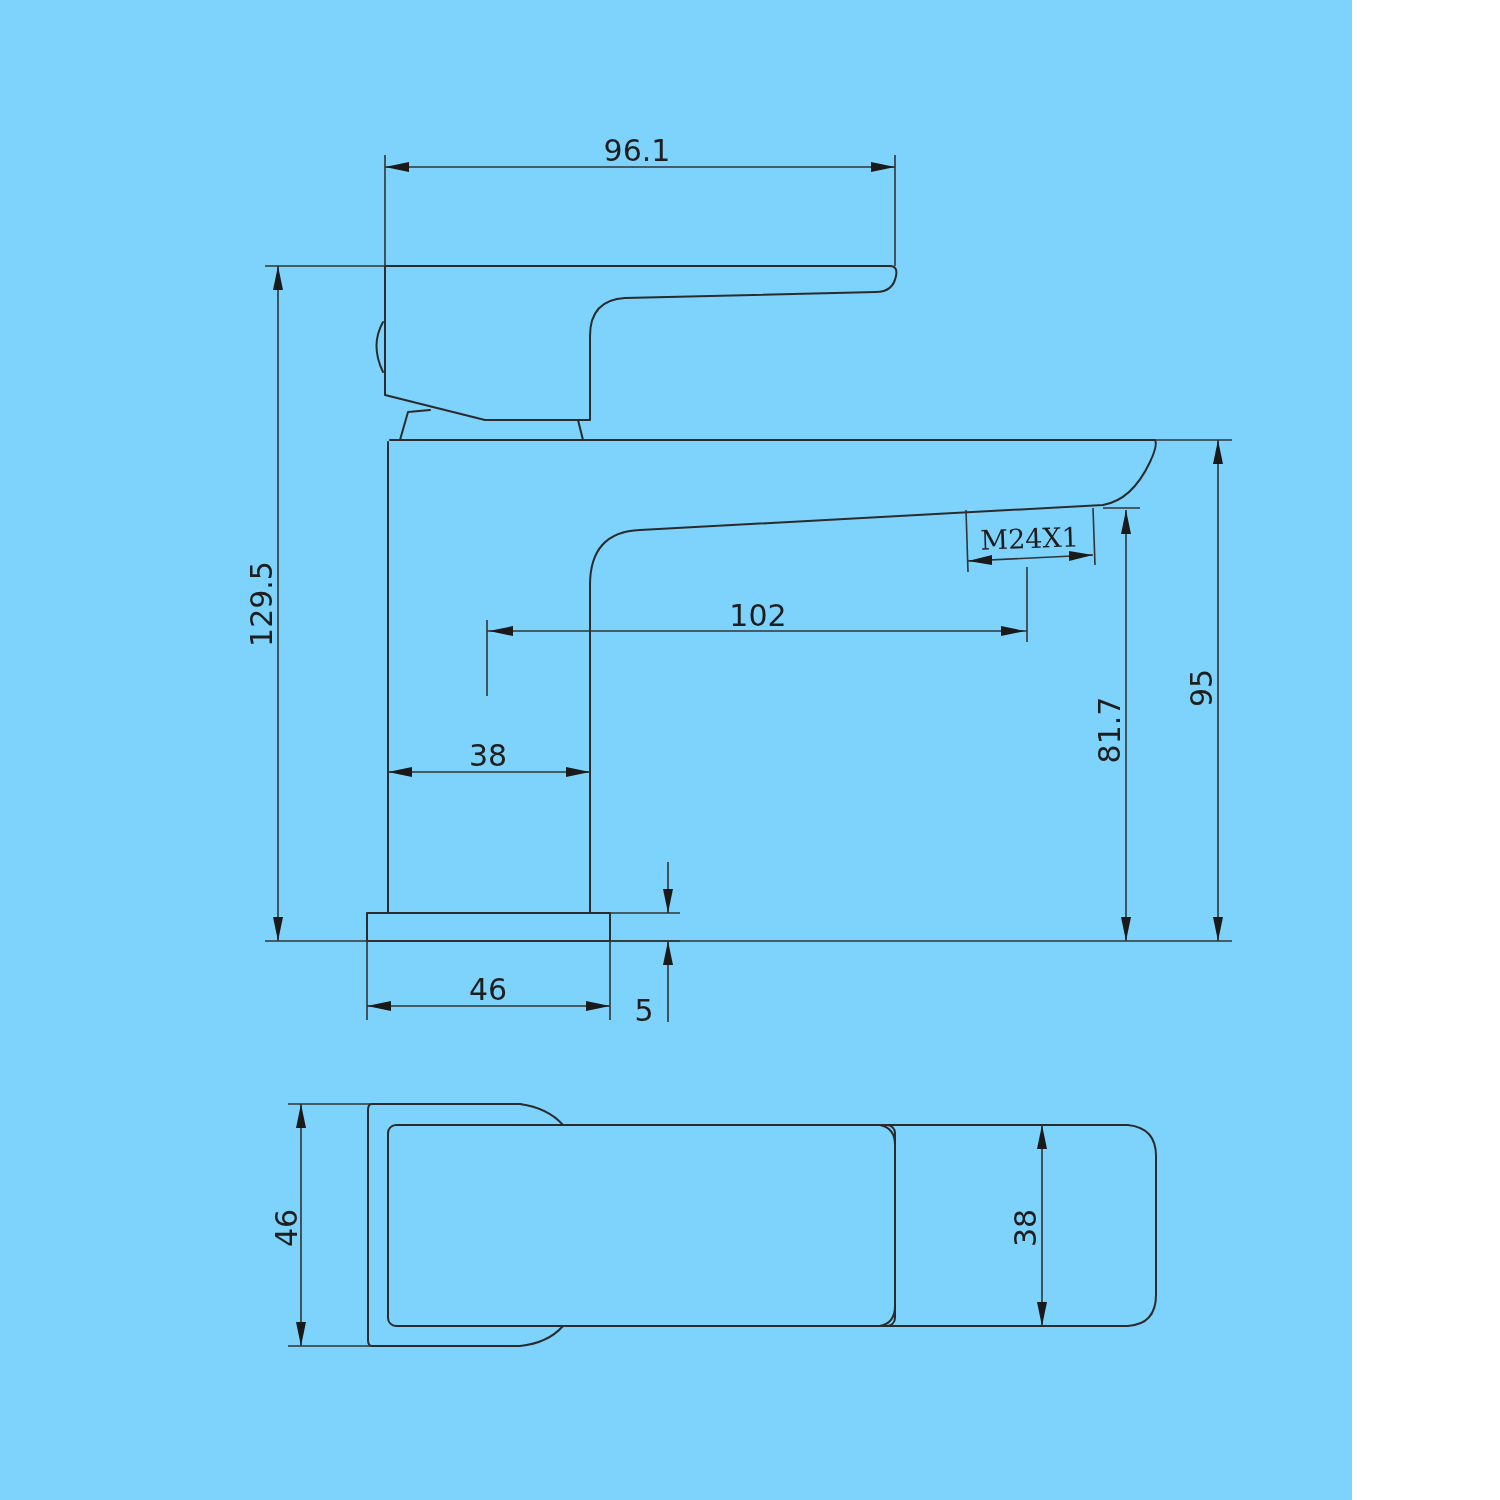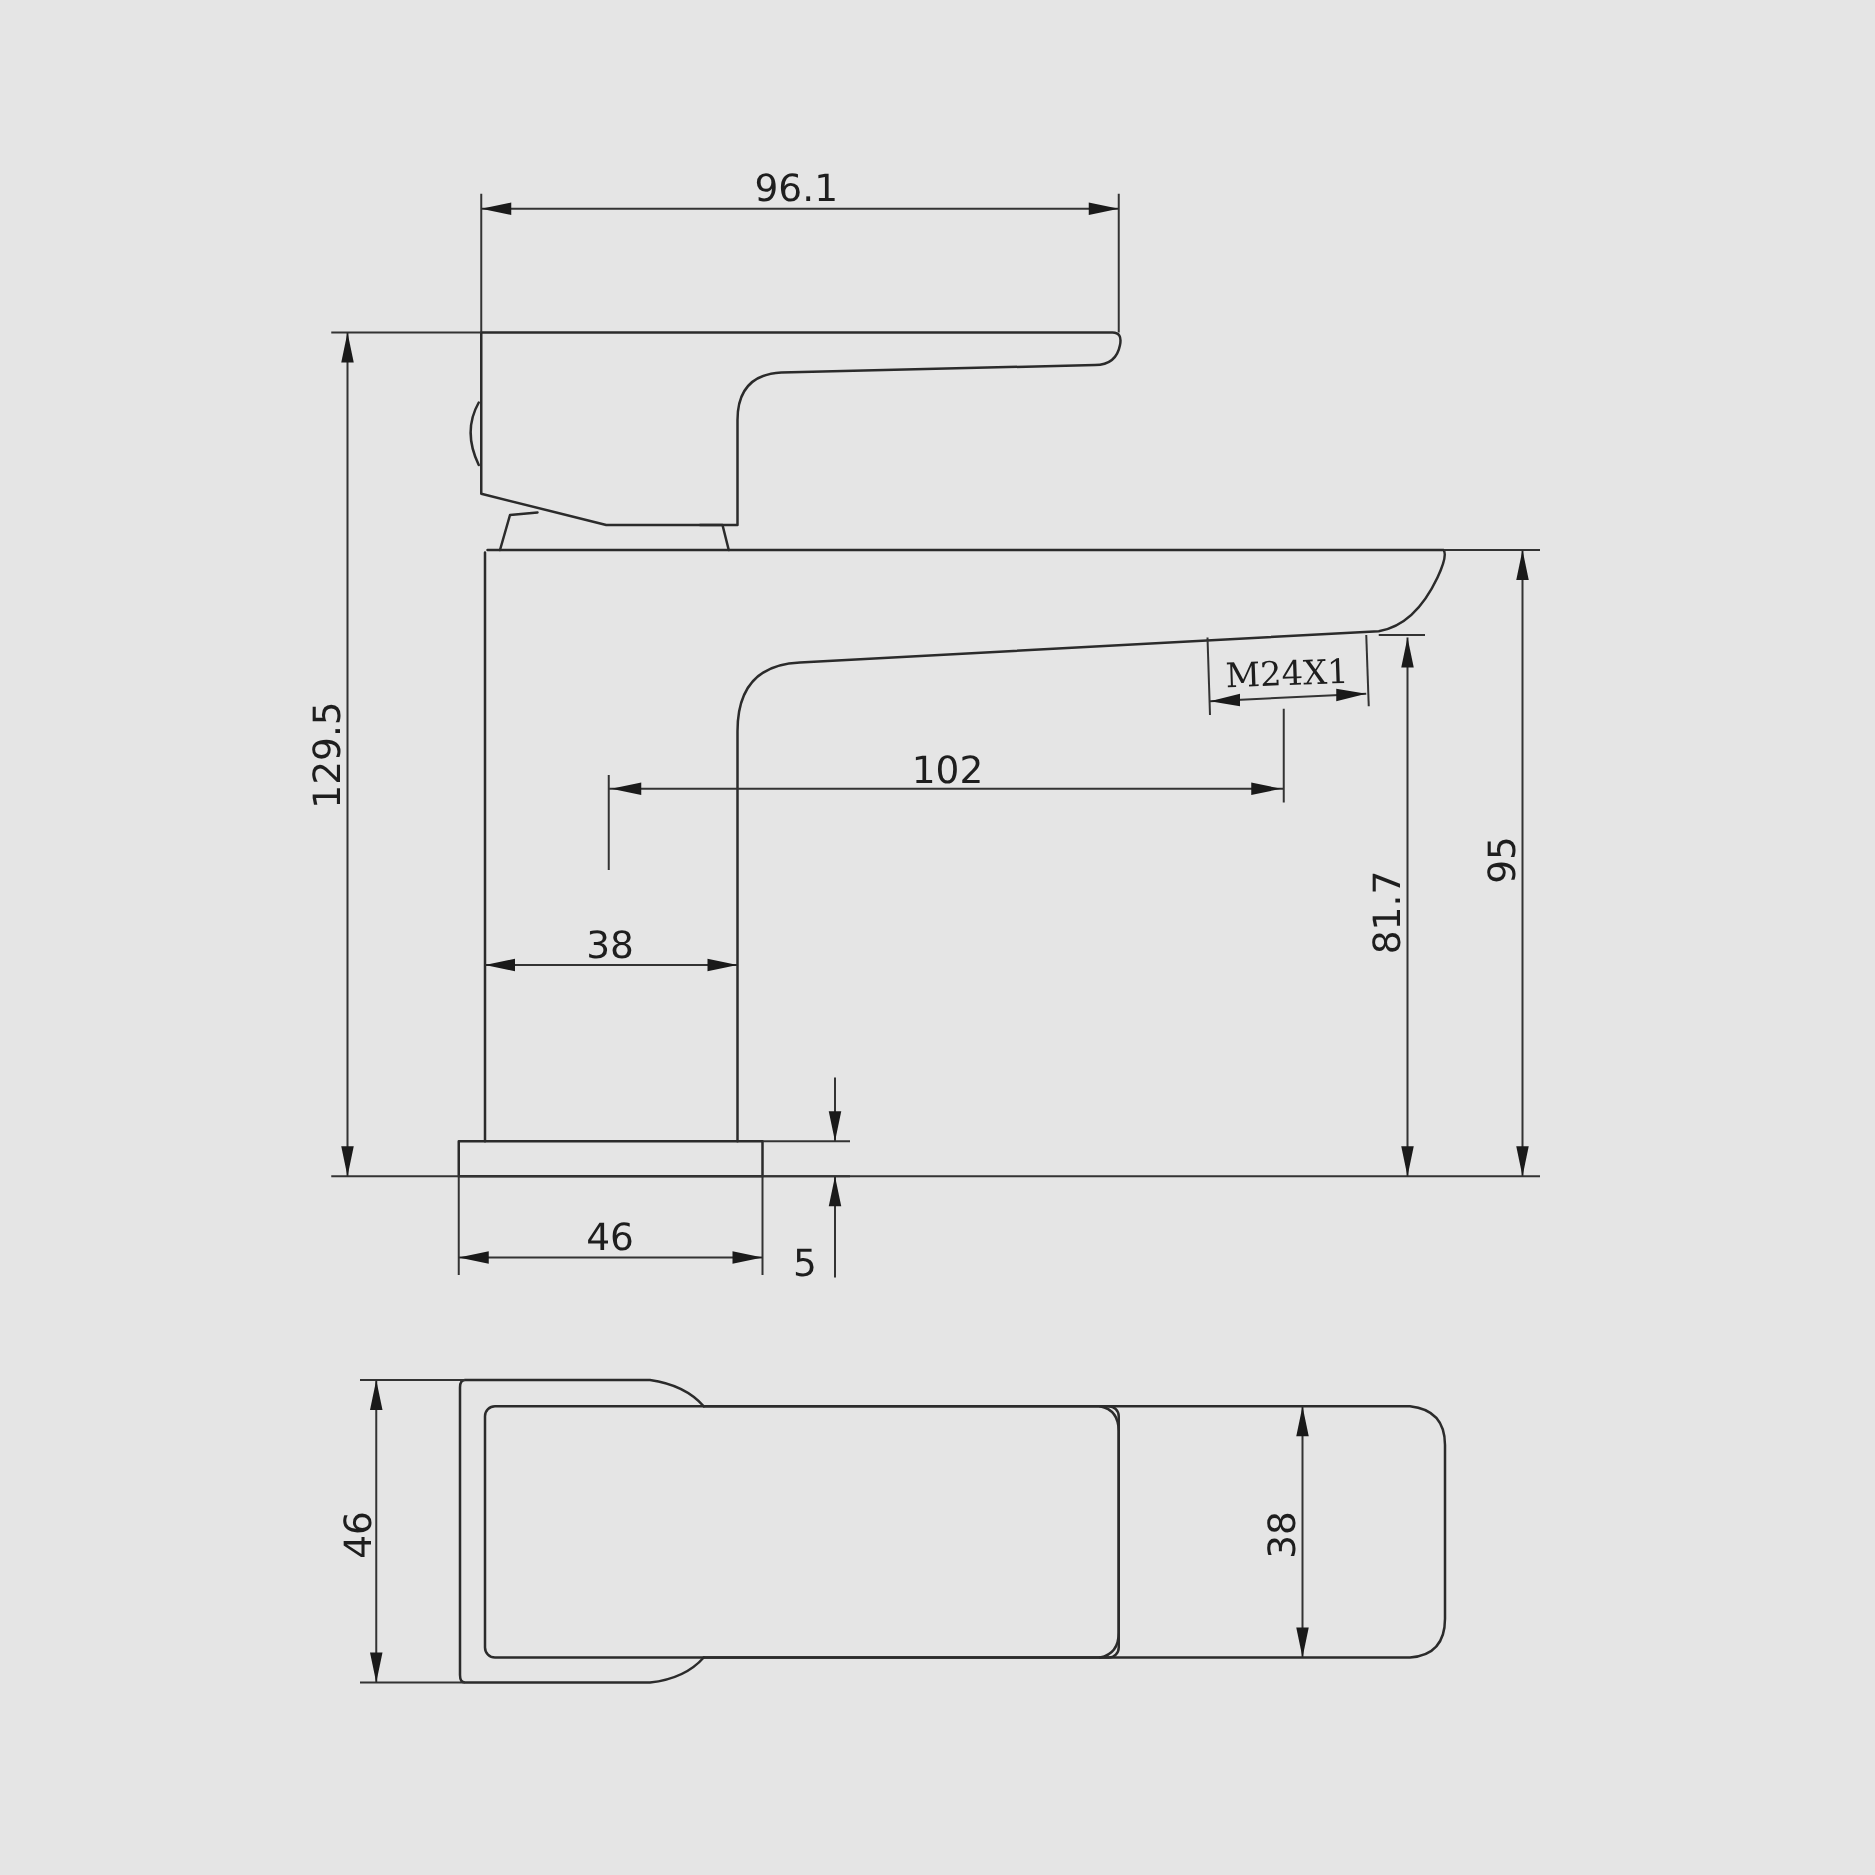--- a/index.html
+++ b/index.html
@@ -1,16 +1,16 @@
 <!DOCTYPE html>
 <html><head>
 <meta charset="utf-8">
 <style>
   html, body { margin:0; padding:0; background:#ffffff; }
-  #canvas { position:relative; width:1500px; height:1500px; background:#e5e5e5; overflow:hidden; }
+  #canvas { position:relative; width:1352px; height:1500px; background:#7dd3fc; overflow:hidden; }
   svg { position:absolute; left:0; top:0; }
   .ln { stroke:#2b2b2b; stroke-width:2; fill:none; stroke-linejoin:round; stroke-linecap:round; }
   .dim { stroke:#333; stroke-width:1.6; fill:none; }
   .arr { fill:#1a1a1a; stroke:none; }
   .lbl { font-family:"DejaVu Sans", sans-serif; font-size:30px; fill:#1e1e1e; }
   .thread { font-family:"DejaVu Serif", serif; font-size:27px; fill:#1e1e1e; }
 </style>
 </head>
 <body>
 

